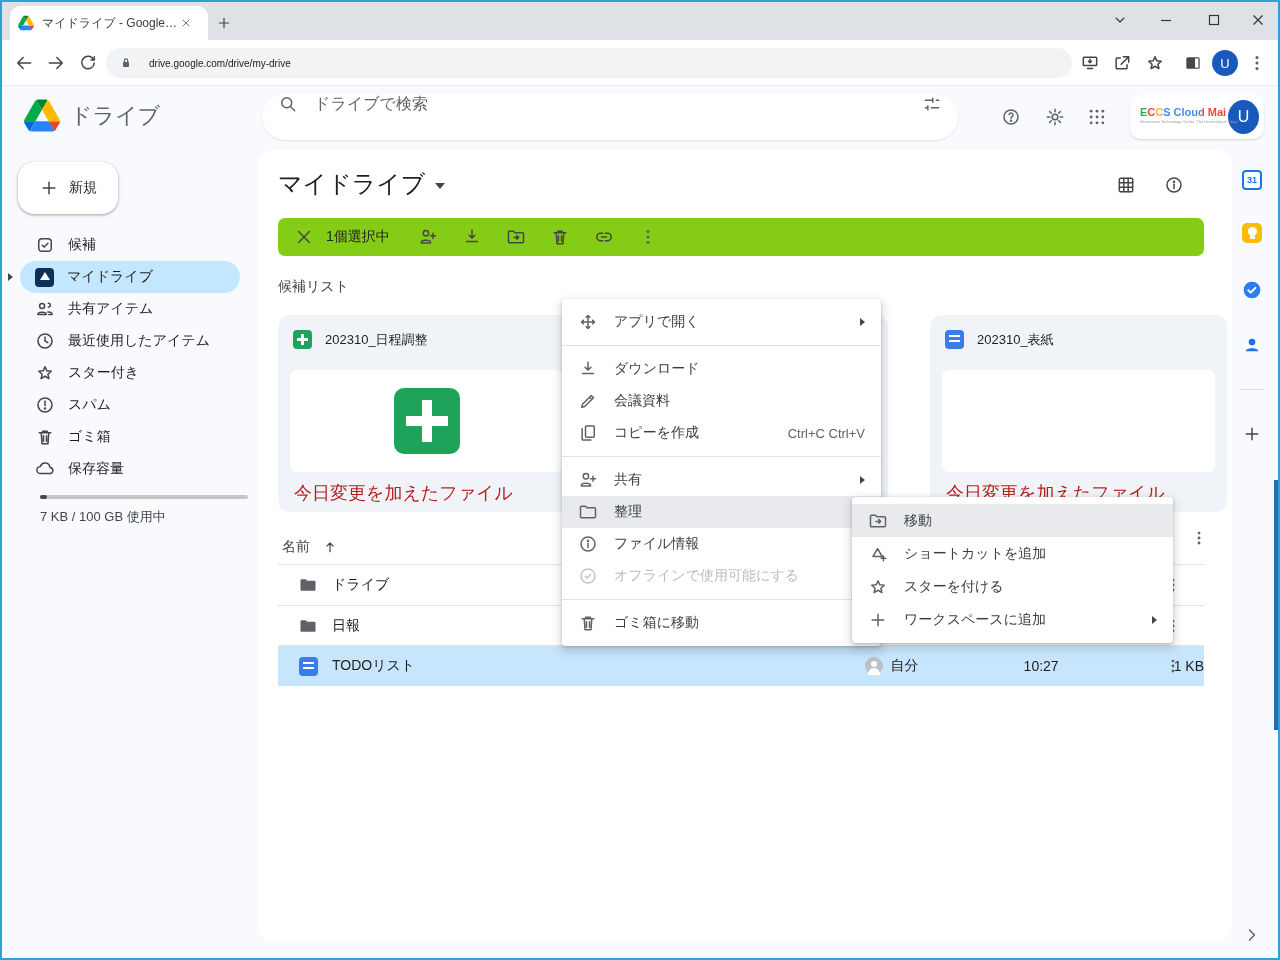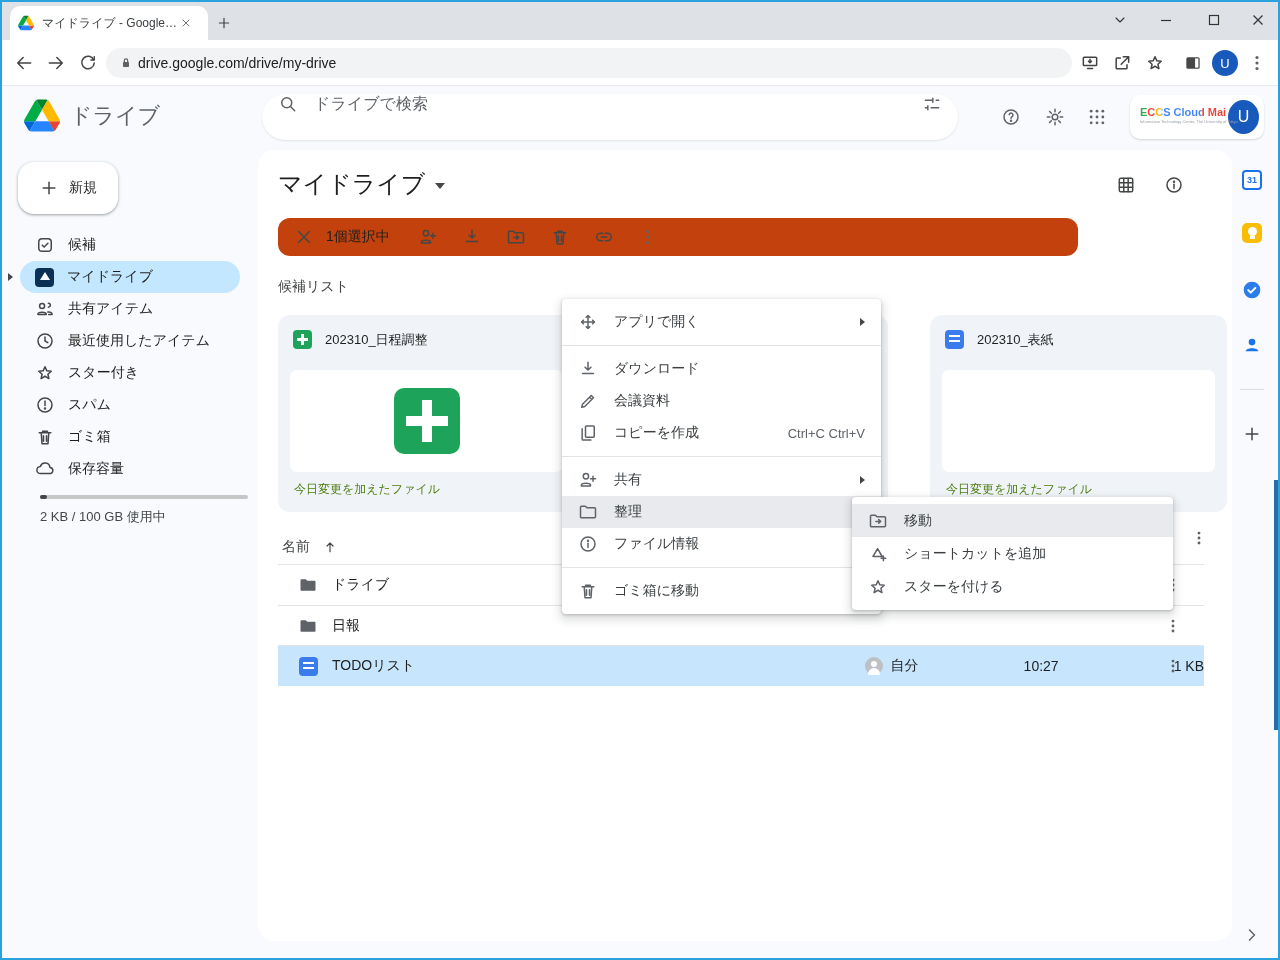--- a/index.html
+++ b/index.html
@@ -12,21 +12,21 @@
   svg.ic.dark{stroke:#444746}
   svg.ic.s16{width:16px;height:16px}
 
   
   .titlebar{left:0;top:0;width:1280px;height:40px;background:#dee1e6}
   .tab{left:10px;top:6px;width:198px;height:34px;background:#fff;border-radius:10px 10px 0 0;display:flex;align-items:center;padding:0 8px;box-sizing:border-box}
   .tab-title{font-size:12px;color:#3c4043;margin-left:8px;width:138px;white-space:nowrap;overflow:hidden;text-overflow:ellipsis}
   .winbtn{width:16px;height:16px}
   .btoolbar{left:0;top:40px;width:1280px;height:46px;background:#fff;border-bottom:1px solid #e8eaed;box-sizing:border-box}
   .omnibox{left:106px;top:48px;width:966px;height:30px;border-radius:15px;background:#f1f3f4;display:flex;align-items:center;padding:0 12px;box-sizing:border-box}
-  .url{font-size:14px;color:#202124;margin-left:4px}
+  .url{font-size:10px;color:#202124;margin-left:15px}
   .bavatar{width:26px;height:26px;border-radius:50%;background:#185abc;color:#fff;font-size:13px;display:flex;align-items:center;justify-content:center}
 
   
   .dheader{left:0;top:86px;width:1280px;height:62px;background:#f8fafd}
   .dname{font-size:22px;color:#5f6368;margin-left:10px}
   .search{left:262px;top:8px;width:696px;height:46px;border-radius:23px;background:#fff;box-shadow:0 1px 2px rgba(65,69,73,.12);display:flex;align-items:flex-start;padding:0 16px;box-sizing:border-box}
   .sinput{flex:1;border:none;outline:none;background:transparent;font-size:16px;color:#1f1f1f;margin-left:14px;font-family:inherit}
   .sinput::placeholder{color:#5f6368}
   .badge{left:1130px;top:9px;width:134px;height:44px;background:#fff;border-radius:10px;box-shadow:0 1px 2px rgba(0,0,0,.15);display:flex;align-items:center;padding:0 5px 0 10px;box-sizing:border-box}
   .badge-text{width:86px}
@@ -48,28 +48,28 @@
   .mydrive-ic{width:19px;height:19px;border-radius:4px;background:#0a3055;margin:0 13px 0 15px;flex:none;position:relative}
   .mydrive-ic::after{content:"";position:absolute;left:4.5px;top:4px;border-left:5px solid transparent;border-right:5px solid transparent;border-bottom:8.5px solid #fff}
   .storbar{left:40px;top:495px;width:208px;height:4px;border-radius:2px;background:#c4c7c5}
   .storbar i{position:absolute;left:0;top:0;width:7px;height:4px;border-radius:2px;background:#444746}
   .stortext{left:40px;top:508px;font-size:13px;color:#444746}
 
   
   .content{left:258px;top:150px;width:974px;height:791px;background:#fff;border-radius:16px}
   .ptitle{left:20px;top:18px;font-size:24px;color:#1f1f1f;display:flex;align-items:center;gap:10px}
   .caret-d{width:0;height:0;border-top:6px solid #444746;border-left:5px solid transparent;border-right:5px solid transparent;margin-top:4px}
-  .selbar{left:20px;top:68px;width:800px;height:38px;background:#c2410c;border-radius:12px;display:flex;align-items:center;padding:0 8px;box-sizing:border-box}
+  .selbar{left:20px;top:68px;width:926px;height:38px;background:#84cc16;border-radius:7px;display:flex;align-items:center;padding:0 8px;box-sizing:border-box}
   .selcount{font-size:14px;color:#1f1f1f;margin:0 4px 0 12px}
   .selbar .ic{margin-left:24px}
   .sechead{left:20px;top:128px;font-size:14px;color:#444746}
   .card{top:165px;width:297px;height:197px;background:#f0f4f9;border-radius:12px}
   .card-h{display:flex;align-items:center;padding:15px 14px 0 15px;gap:13px;font-size:13px;color:#1f1f1f}
   .thumb{position:absolute;left:12px;right:12px;top:55px;height:102px;background:#fff;border-radius:7px;display:flex;align-items:center;justify-content:center}
-  .card-cap{position:absolute;left:16px;top:166px;font-size:12px;color:#4d7c0f}
+  .card-cap{position:absolute;left:16px;top:166px;font-size:18px;color:#b91c1c}
   .docic{width:19px;height:19px;border-radius:4px;background:#3a7cec;position:relative;flex:none}
   .docic::after{content:"";position:absolute;left:4px;right:4px;top:5px;height:10px;
      background:repeating-linear-gradient(to bottom,#fff 0 2px,transparent 2px 5px)}
   .shic{width:19px;height:19px;border-radius:4px;background:#1ea35a;position:relative;flex:none}
   .shic::before{content:"";position:absolute;left:8px;top:4px;width:3px;height:11px;background:#fff}
   .shic::after{content:"";position:absolute;left:4px;top:8px;width:11px;height:3px;background:#fff}
   .shbig{width:66px;height:66px;border-radius:10px;background:#1ea35a;position:relative}
   .shbig::before{content:"";position:absolute;left:28px;top:12px;width:10px;height:42px;background:#fff}
   .shbig::after{content:"";position:absolute;left:12px;top:28px;width:42px;height:10px;background:#fff}
 
@@ -328,21 +328,21 @@
   <div class="nav-item">
     <svg class="ic dark" viewBox="0 0 24 24">
         <path d="M6.8 17.5a4.3 4.3 0 0 1-.4-8.6 6 6 0 0 1 11.6 1.2 3.7 3.7 0 0 1-.6 7.4z"></path>
       </svg>
     <span>保存容量</span>
   </div>
 </div>
 <div class="abs storbar">
     <i></i>
   </div>
-<div class="abs stortext">2 KB / 100 GB 使用中</div>
+<div class="abs stortext">7 KB / 100 GB 使用中</div>
 
 <div class="abs content">
   <div class="abs ptitle">
     <span>マイドライブ</span>
     <span class="caret-d"></span>
   </div>
   <svg class="abs ic dark" style="left:858px;top:25px" viewBox="0 0 24 24">
       <rect x="4" y="4" width="16" height="16" rx="1.5"></rect>
       <path d="M4 9.3h16M4 14.6h16M9.3 4v16M14.6 4v16"></path>
     </svg>
@@ -507,20 +507,27 @@
     <span>整理</span>
     <span class="arr"></span>
   </div>
   <div class="mi">
     <svg class="ic" viewBox="0 0 24 24">
         <use href="#i-info"></use>
       </svg>
     <span>ファイル情報</span>
     <span class="arr"></span>
   </div>
+  <div class="mi dis">
+    <svg class="ic" viewBox="0 0 24 24">
+        <circle cx="12" cy="12" r="8.4"></circle>
+        <path d="M8.6 12.2l2.3 2.3 4.5-4.6"></path>
+      </svg>
+    <span>オフラインで使用可能にする</span>
+  </div>
   <div class="mdiv"></div>
   <div class="mi">
     <svg class="ic" viewBox="0 0 24 24">
         <use href="#i-trash"></use>
       </svg>
     <span>ゴミ箱に移動</span>
   </div>
 </div>
 
 <div class="abs menu smenu">
@@ -535,16 +542,23 @@
         <path d="M11.5 5.5 17 15H6zM18.5 14.5v5.5M15.8 17.2h5.5"></path>
       </svg>
     <span>ショートカットを追加</span>
   </div>
   <div class="mi">
     <svg class="ic" viewBox="0 0 24 24">
         <use href="#i-star"></use>
       </svg>
     <span>スターを付ける</span>
   </div>
+  <div class="mi">
+    <svg class="ic" viewBox="0 0 24 24">
+        <use href="#i-plus"></use>
+      </svg>
+    <span>ワークスペースに追加</span>
+    <span class="arr"></span>
+  </div>
 </div>
 
 <div class="abs vthumb"></div>
 <div class="abs frame"></div>
 
 </body></html>

